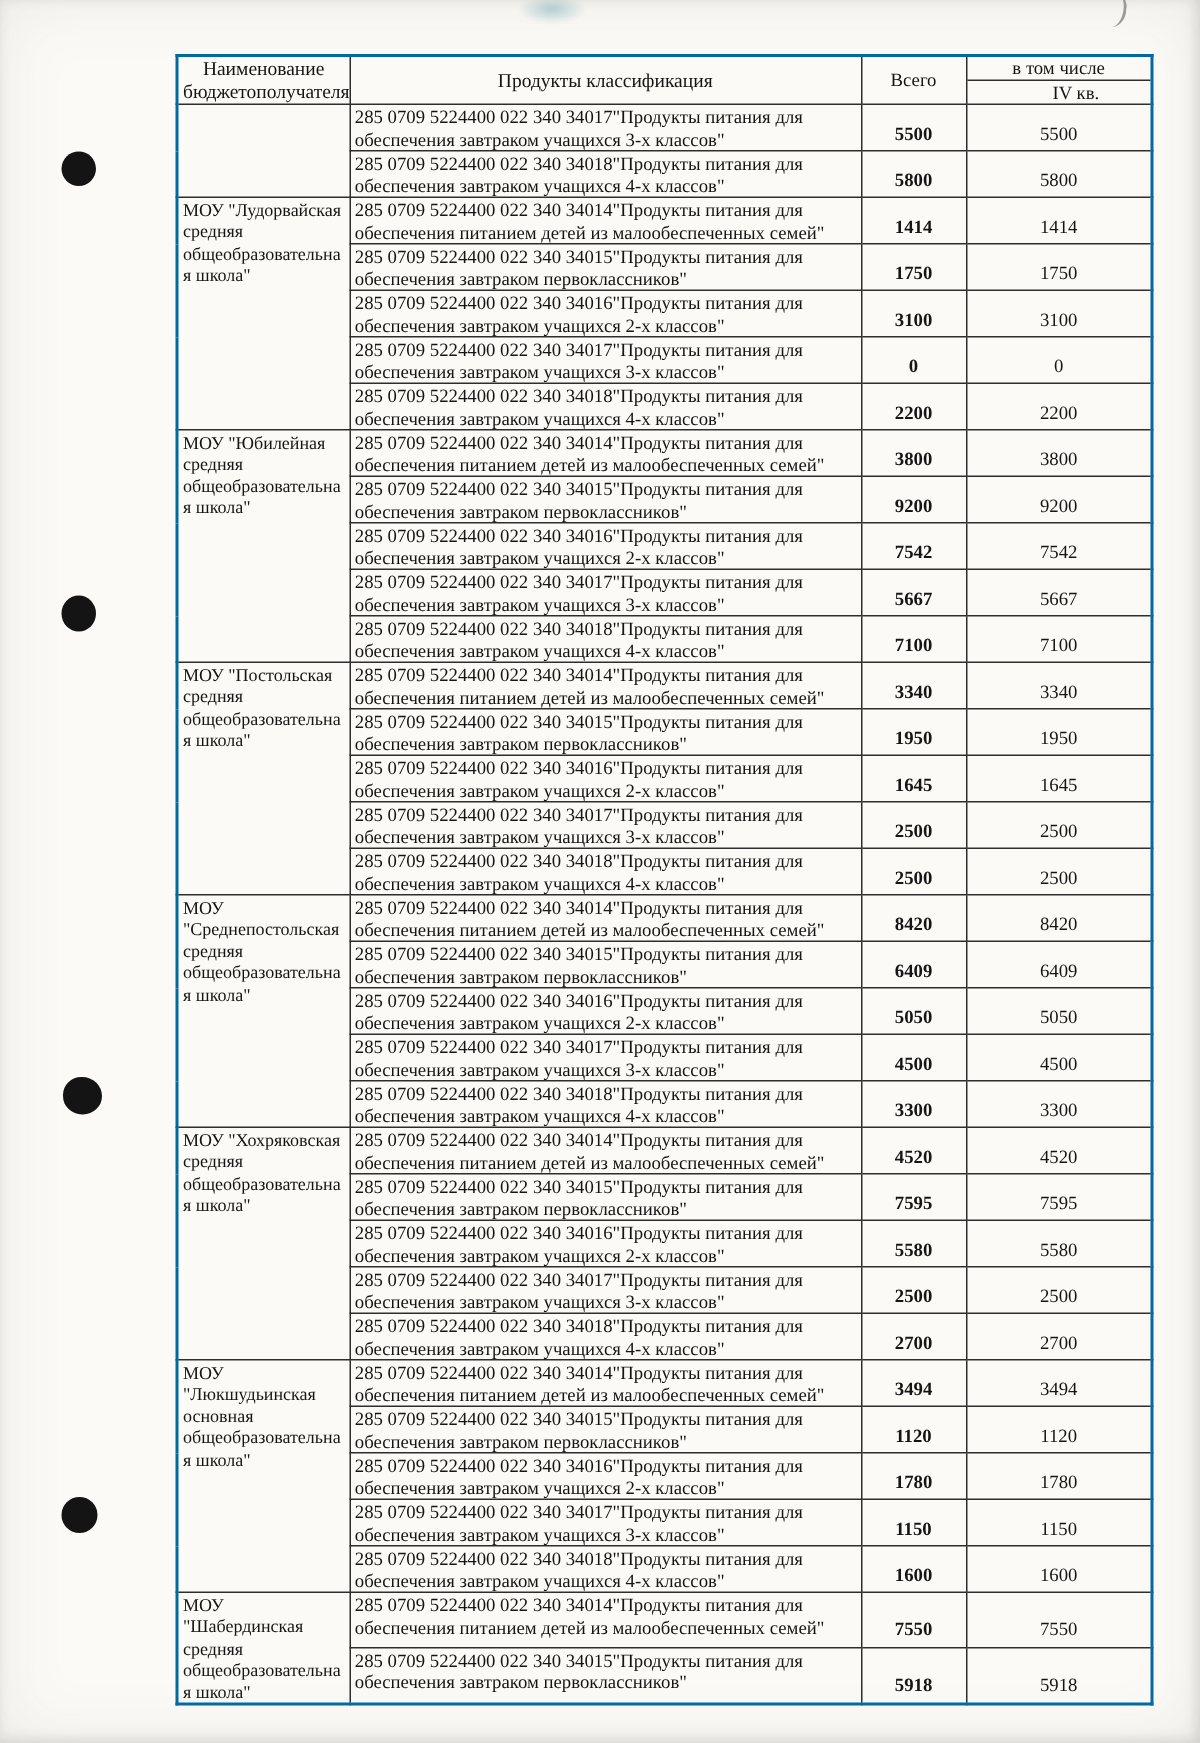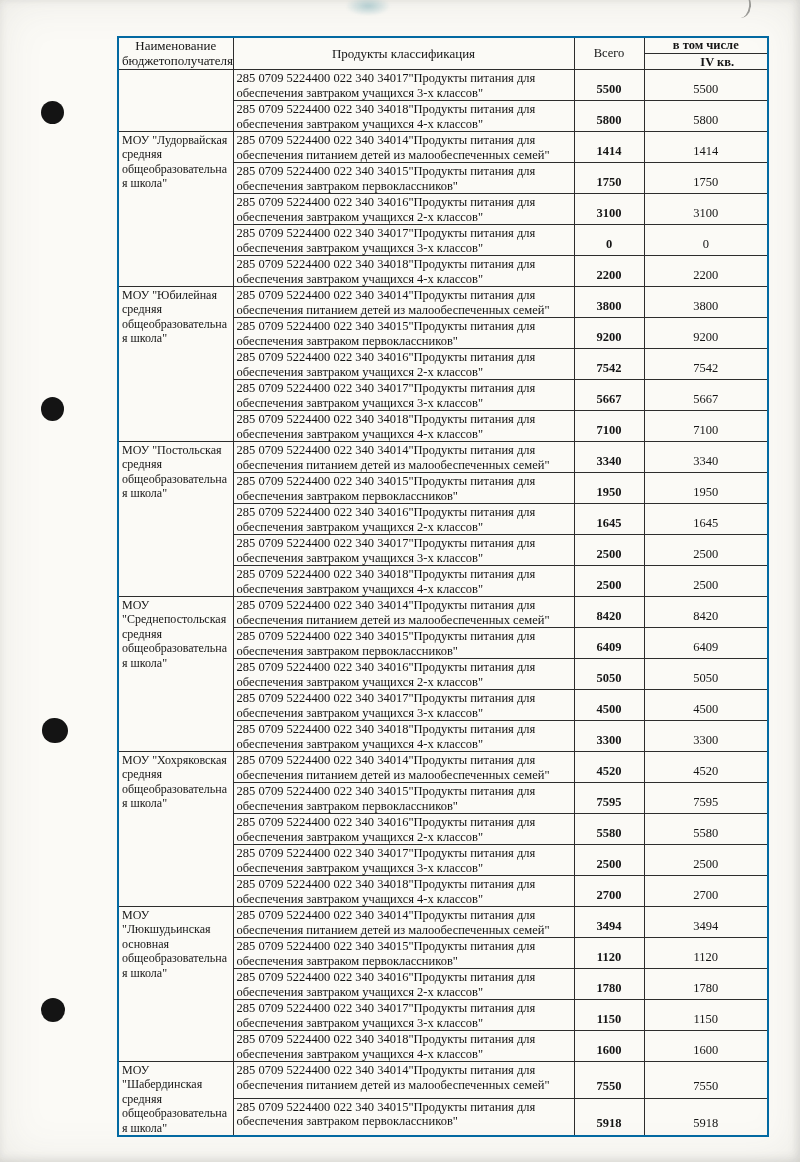--- a/index.html
+++ b/index.html
@@ -38,21 +38,21 @@
   }
   col.c1{width:115px;} col.c2{width:341px;} col.c3{width:70px;} col.c4{width:124px;}
   th,td{
     border:1px solid #2d2d2d;
     font-size:12.5px;line-height:1.16;
     padding:0 3px;
   }
   tr.hdr{height:31px;}
   th{font-weight:normal;vertical-align:middle;text-align:center;}
   th.h-total{font-weight:normal;}
-  th.h-q4wrap{padding:0;font-weight:bold;}
+  th.h-q4wrap{padding:0;}
   .q4top{border-bottom:1px solid #2d2d2d;height:15px;line-height:15px;font-size:12.5px;}
   .q4bot{height:15px;line-height:16px;font-size:12.5px;padding-left:23px;}
   th.h-recipient{font-size:13px;line-height:1.15;}
   th.h-class{font-size:13px;}
 
   tr.data-row{height:30.76px;margin-left:44px;}
   td.school{
     vertical-align:top;text-align:left;
     font-size:12px;line-height:1.2;padding:1px 2px 0 3px;
     word-wrap:break-word;

